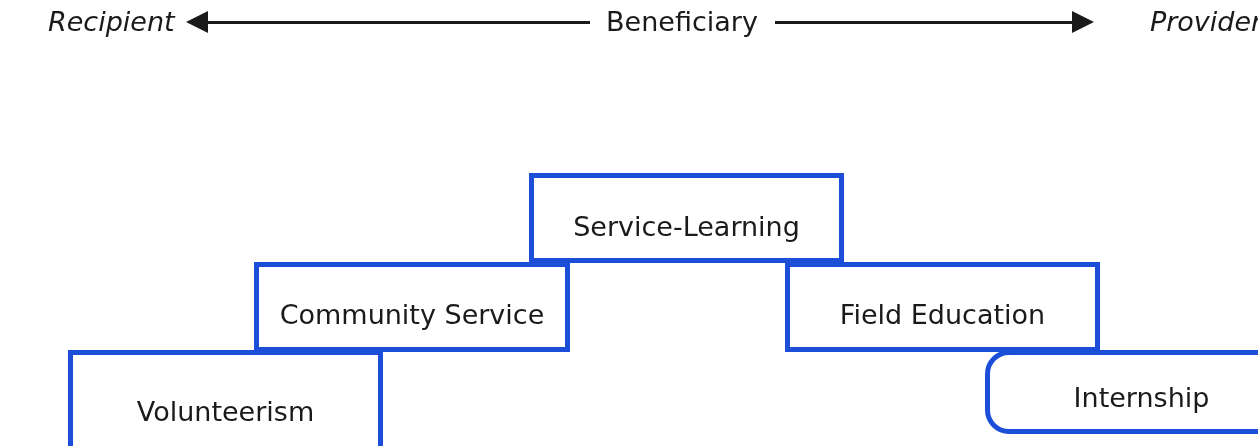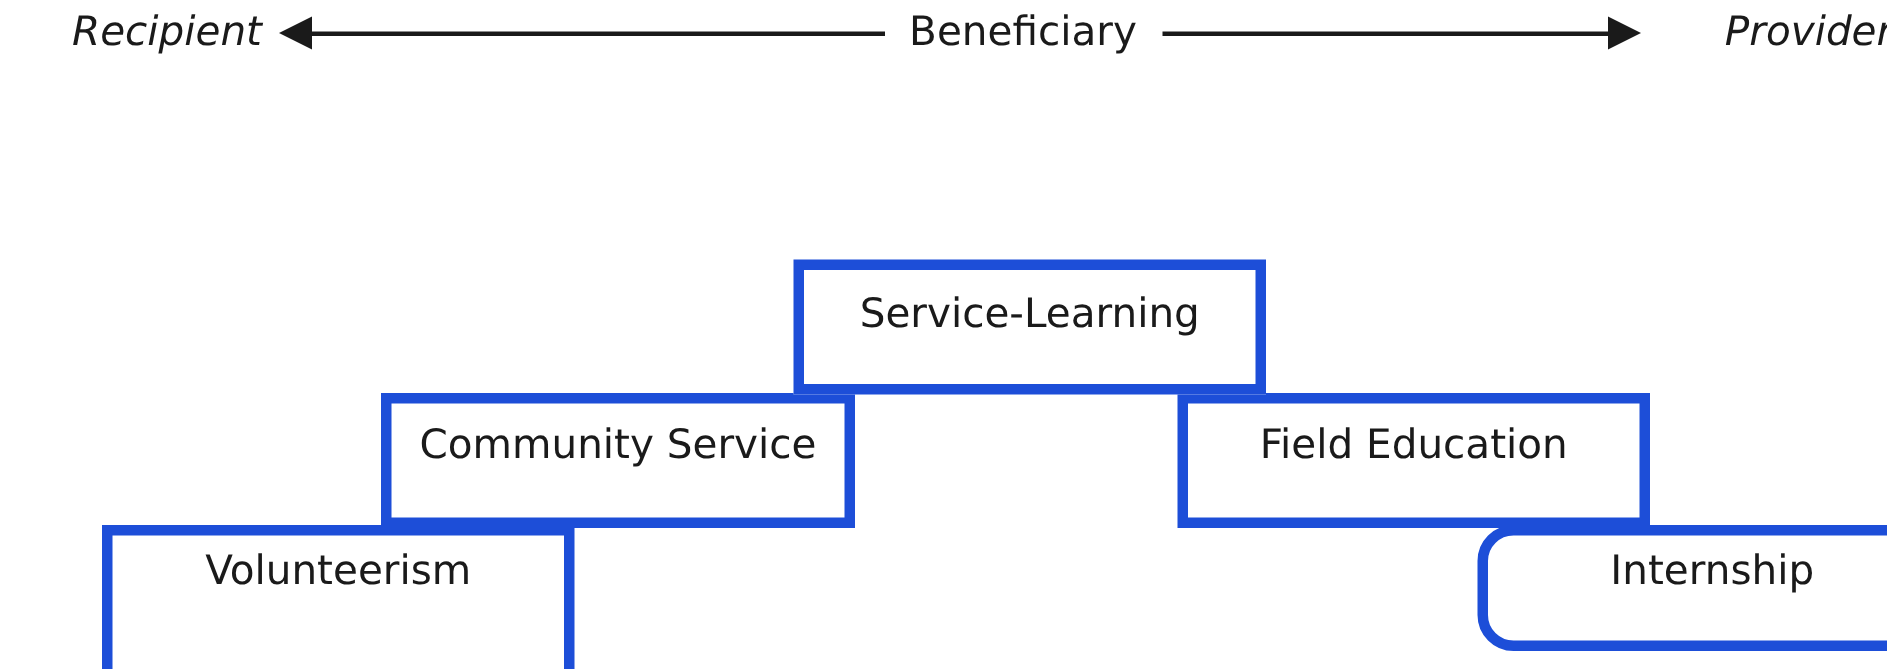--- a/index.html
+++ b/index.html
@@ -87,24 +87,24 @@
     left: 1030px;
     border-top: 11px solid transparent;
     border-bottom: 11px solid transparent;
     border-left: 22px solid #1a1a1a;
   }
 
   
   .node-box {
     position: absolute;
     box-sizing: border-box;
-    border: 7px solid #1d4ed8;
+    border: 5px solid #1d4ed8;
     background: #ffffff;
     display: flex;
-    align-items: flex-start;
+    align-items: center;
     justify-content: center;
   }
   .node-label {
     font-size: 27px;
     font-weight: 400;
     font-style: normal;
     color: #1a1a1a;
     white-space: nowrap;
     line-height: 1;
   }

